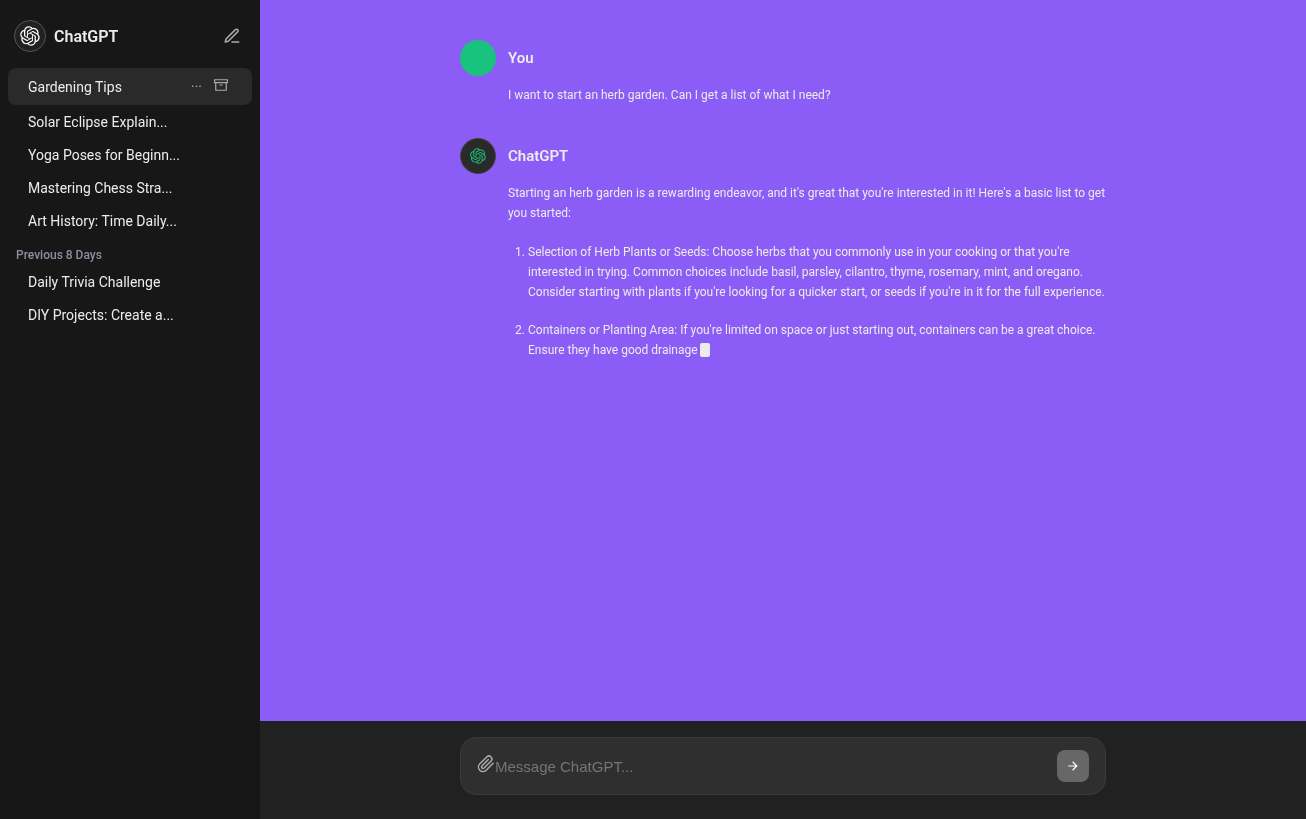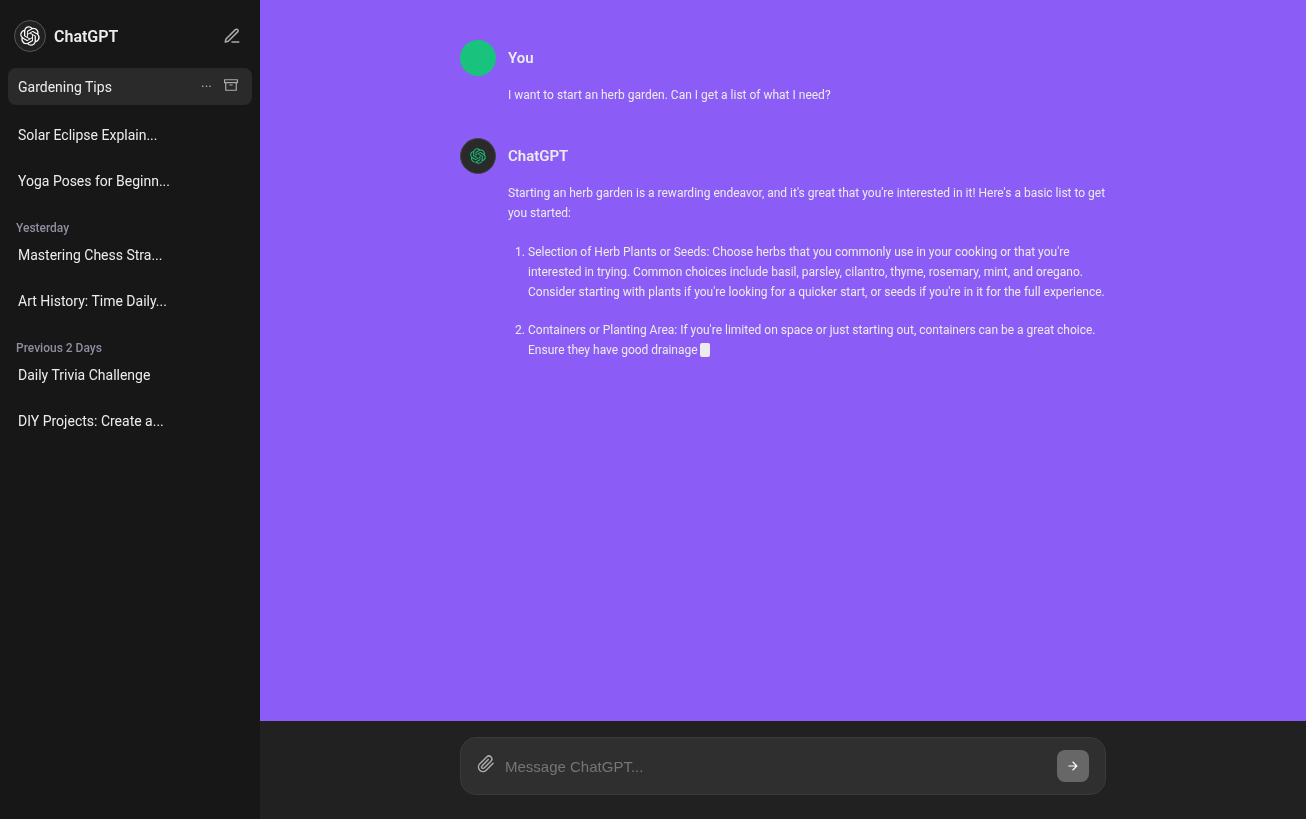--- a/index.html
+++ b/index.html
@@ -78,26 +78,26 @@
       font-size: 12px;
       color: #8e8ea0;
       font-weight: 500;
       padding: 10px 8px 4px 8px;
     }
 
     .sidebar-item {
       display: flex;
       align-items: center;
       justify-content: space-between;
-      padding: 8px 10px;
+      padding: 8px 20px;
       border-radius: 8px;
       cursor: pointer;
       font-size: 14px;
       color: #ececec;
-      margin-bottom: 14px;
+      margin-bottom: 1px;
     }
 
     .sidebar-item.active {
       background: #2a2a2a;
     }
 
     .sidebar-item-text {
       flex: 1;
       overflow: hidden;
       text-overflow: ellipsis;
@@ -222,21 +222,20 @@
       padding: 16px 200px 24px 200px;
       background: #212121;
     }
 
     .input-wrapper {
       display: flex;
       align-items: center;
       background: #2f2f2f;
       border-radius: 16px;
       padding: 12px 16px;
-      gap: 10px;
       border: 1px solid #3a3a3a;
     }
 
     .attach-icon {
       color: #ababab;
       font-size: 18px;
       cursor: pointer;
       flex-shrink: 0;
     }
 
@@ -316,32 +315,31 @@
 
   <div class="sidebar-item">
     <span class="sidebar-item-text">Solar Eclipse Explain...</span>
   </div>
 
   <div class="sidebar-item">
     <span class="sidebar-item-text">Yoga Poses for Beginn...</span>
   </div>
 
 
-  <div class="section-label">Yesterday</div>
 
   <div class="sidebar-item">
     <span class="sidebar-item-text">Mastering Chess Stra...</span>
   </div>
 
 
   <div class="sidebar-item">
     <span class="sidebar-item-text">Art History: Time Daily...</span>
   </div>
 
-  <div class="section-label">Previous 2 Days</div>
+  <div class="section-label">Previous 8 Days</div>
 
   <div class="sidebar-item">
     <span class="sidebar-item-text">Daily Trivia Challenge</span>
   </div>
 
   <div class="sidebar-item">
     <span class="sidebar-item-text">DIY Projects: Create a...</span>
   </div>
 </nav>
 

